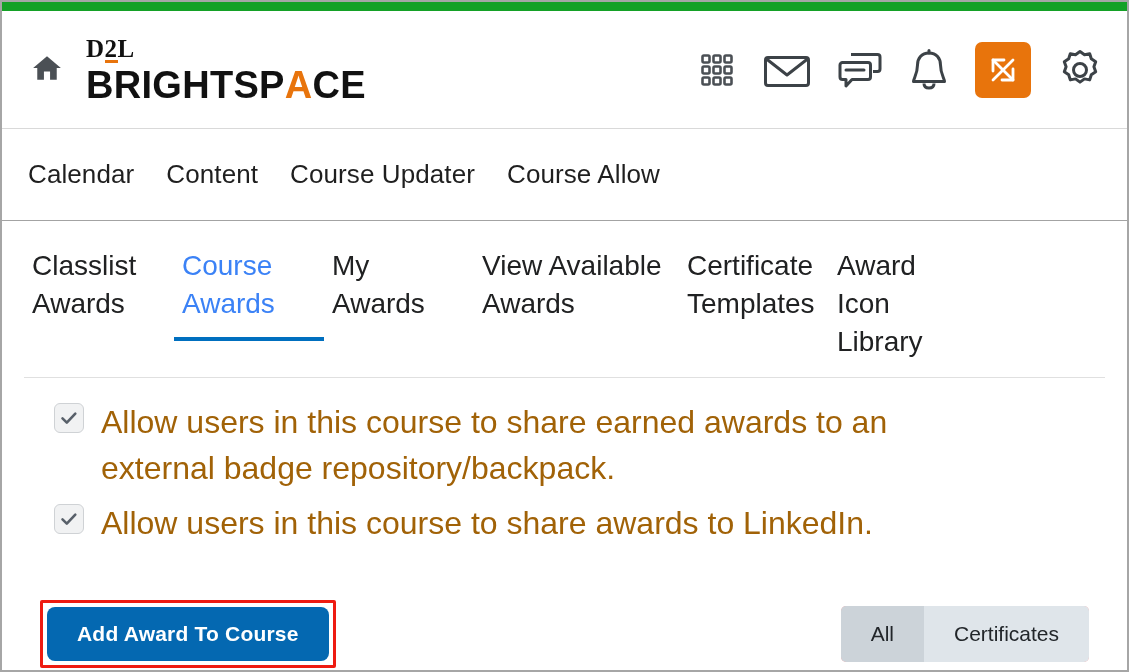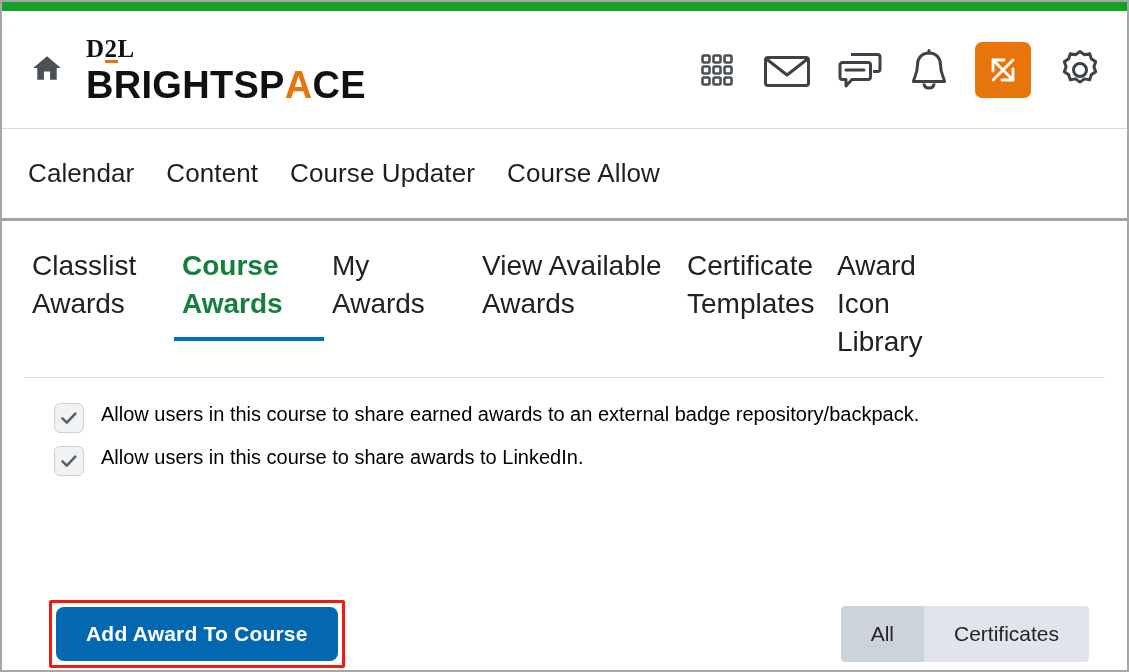--- a/index.html
+++ b/index.html
@@ -112,21 +112,21 @@
 
   
   .course-nav {
     height: 92px;
     display: flex;
     align-items: center;
     gap: 32px;
     padding: 0 26px;
     box-sizing: border-box;
     background: #ffffff;
-    border-bottom: 3px solid #a3a3a3;
+    border-bottom: 1px solid #a3a3a3;
   }
   .course-nav-item {
     font-size: 26px;
     color: #1f1f1f;
     cursor: pointer;
     white-space: nowrap;
     letter-spacing: .1px;
   }
 
   
@@ -148,22 +148,22 @@
     font-size: 28px;
     line-height: 1.35;
     color: #202122;
     text-align: left;
     cursor: pointer;
     border-bottom: 4px solid transparent;
     white-space: pre-line;
   }
   .tab.tab-wide { width: 205px; }
   .tab.active {
-    color: #15803d;
-    font-weight: bold;
+    color: #3b82f6;
+    font-weight: normal;
     border-bottom-color: #006fbf;
   }
   .tabstrip-rule {
     margin: 0 22px;
     border-top: 1px solid #e0e0e0;
     margin-top: -1px;
   }
 
   
   .settings {
@@ -183,30 +183,30 @@
     border: 1px solid #cfd2d5;
     box-sizing: border-box;
     display: flex;
     align-items: center;
     justify-content: center;
     margin-top: 3px;
     cursor: pointer;
   }
   .setting-label {
     margin-left: 17px;
-    font-size: 20px;
+    font-size: 32px;
     line-height: 1.42;
-    color: #000000;
+    color: #a16207;
     max-width: 900px;
   }
 
   
   .action-row {
     position: absolute;
-    left: 9px;
+    left: 0;
     right: 0;
     bottom: 0;
     height: 72px;
     display: flex;
     align-items: center;
     justify-content: space-between;
     padding: 0 38px 0 38px;
     box-sizing: border-box;
   }
   .btn-highlight {

